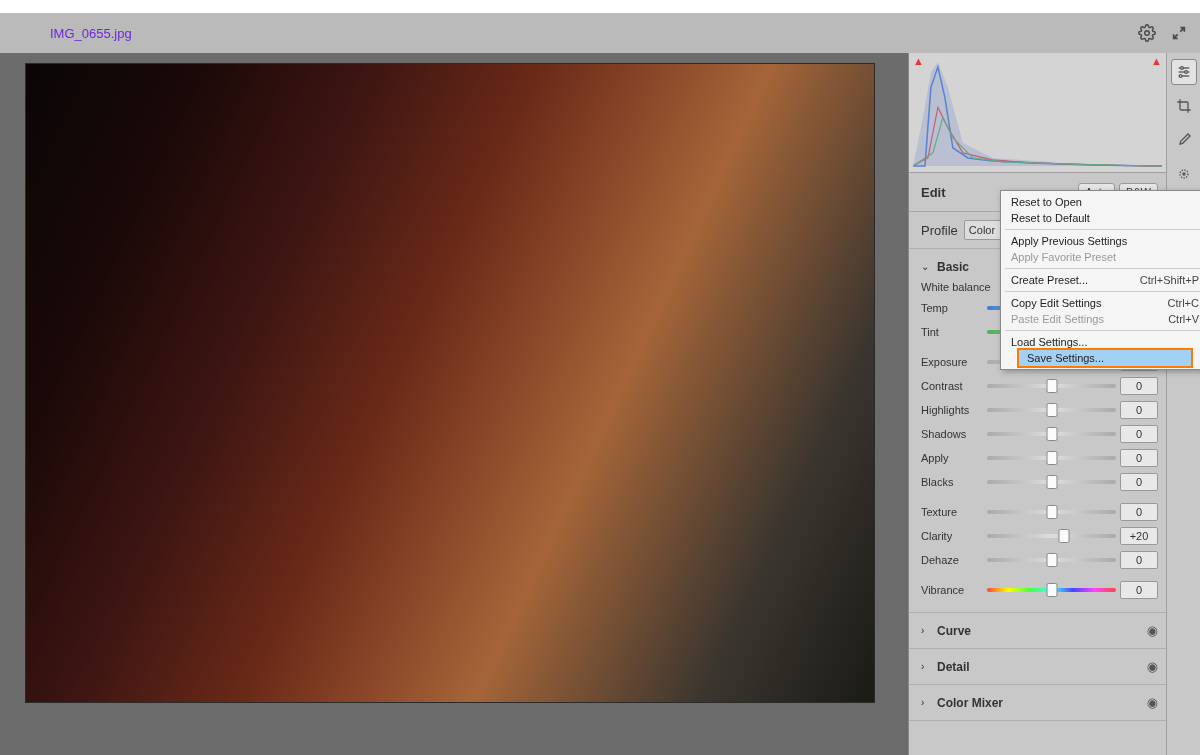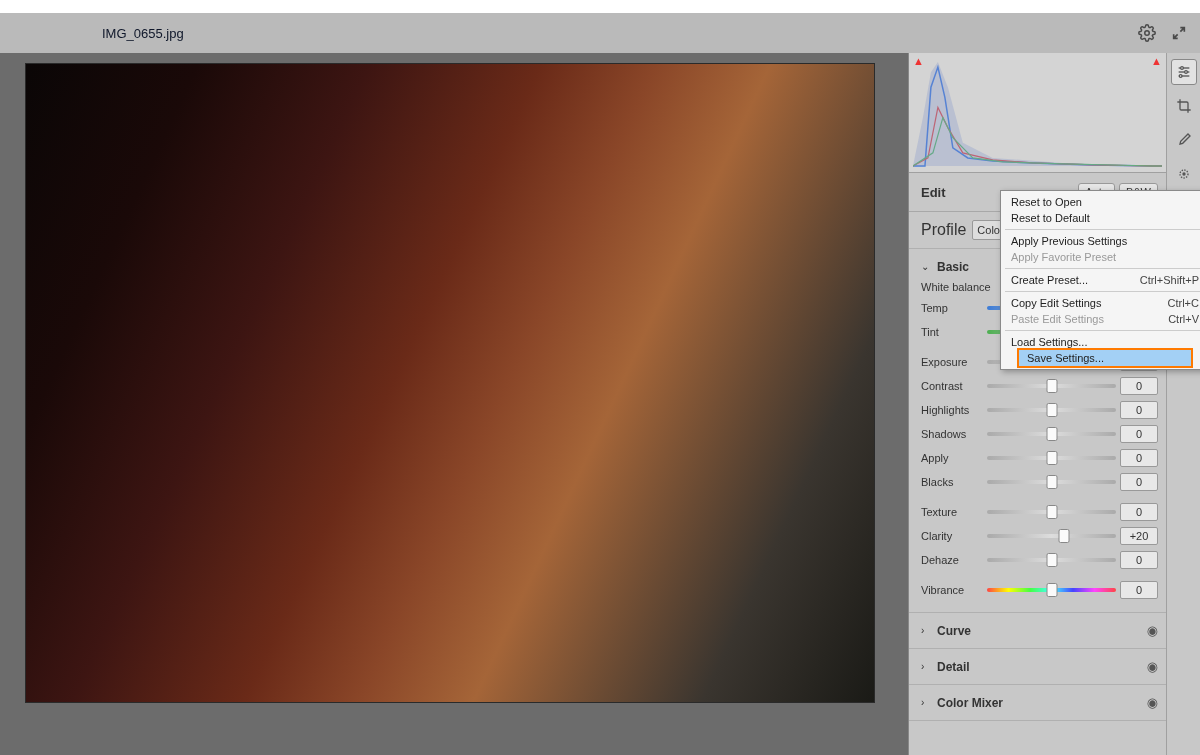--- a/index.html
+++ b/index.html
@@ -1,37 +1,37 @@
 <!DOCTYPE html>
 <html><head>
 <meta charset="utf-8">
 <style>
   * { box-sizing: border-box; margin: 0; padding: 0; }
   body { font-family: -apple-system, sans-serif; background: #939393; width: 1200px; height: 755px; overflow: hidden; font-size: 12px; color: #333; }
   .topbar-white { height: 13px; background: #fff; }
   .header { height: 40px; background: #bababa; display: flex; align-items: center; padding: 0 8px 0 18px; }
-  .filename { font-size: 13px; color: #0f172a; margin-left: 84px; }
+  .filename { font-size: 13px; color: #6d28d9; margin-left: 32px; }
   .header-spacer { flex: 1; }
   .gear-icon, .expand-icon { width: 26px; height: 26px; display: flex; align-items: center; justify-content: center; color: #4a4a4a; margin-left: 6px; cursor: pointer; }
   .main { display: flex; height: calc(755px - 53px); }
   .canvas-wrap { flex: 1; background: #6c6c6c; display: flex; align-items: flex-start; justify-content: center; padding: 10px 10px 10px 2px; }
   .canvas { width: 850px; height: 640px; background: linear-gradient(115deg, #0a0606 0%, #1a0908 15%, #3d1512 30%, #6a2a18 45%, #8a4628 55%, #a56538 65%, #3a352f 85%, #1a1a16 100%); border: 1px solid #2a2a2a; position: relative; }
   .right { width: 258px; background: #c8c8c8; border-left: 1px solid #888; display: flex; flex-direction: column; position: relative; }
   .toolstrip { width: 34px; background: #c8c8c8; border-left: 1px solid #a0a0a0; display: flex; flex-direction: column; align-items: center; padding-top: 6px; gap: 8px; }
   .tool-btn { width: 26px; height: 26px; display: flex; align-items: center; justify-content: center; border-radius: 3px; color: #555; cursor: pointer; }
   .tool-btn.active { background: #e2e2e2; border: 1px solid #888; }
   .tool-btn.highlight { border: 2px solid #ff7a00; background: #e8e8e8; border-radius: 4px; }
   .histogram { height: 120px; background: #d4d4d4; border-bottom: 1px solid #a0a0a0; position: relative; padding: 4px; }
   .histo-svg { width: 100%; height: 100%; }
   .warn-tri { position: absolute; top: 2px; font-size: 11px; color: #e33; }
   .edit-header { display: flex; align-items: center; padding: 10px 8px 10px 12px; border-bottom: 1px solid #a8a8a8; justify-content: space-between; }
   .edit-title { font-weight: 700; font-size: 13px; flex: 1; }
   .small-btn { font-size: 11px; background: #e6e6e6; border: 1px solid #999; border-radius: 3px; padding: 2px 6px; margin-left: 4px; cursor: pointer; }
   .profile-row { display: flex; align-items: center; padding: 8px 8px 8px 12px; gap: 6px; border-bottom: 1px solid #b0b0b0; }
-  .label { font-size: 16px; color: #333; }
+  .label { font-size: 13px; color: #333; }
   .select { flex: 1; height: 20px; background: #ddd; border: 1px solid #999; border-radius: 2px; font-size: 11px; padding: 0 4px; display: flex; align-items: center; justify-content: space-between; cursor: pointer; }
   .grid-icon { width: 18px; height: 18px; display: flex; align-items: center; justify-content: center; color: #666; cursor: pointer; }
   .section { border-bottom: 1px solid #b0b0b0; padding: 6px 8px 6px 12px; }
   .section-head { display: flex; align-items: center; padding: 4px 0; cursor: pointer; }
   .chev { font-size: 10px; margin-right: 6px; color: #333; display: inline-block; width: 10px; }
   .sect-title { font-weight: 700; font-size: 12px; flex: 1; }
   .eye { color: #555; font-size: 13px; cursor: pointer; }
   .sub-row { display: flex; align-items: center; padding: 3px 0; gap: 4px; }
   .sub-label { width: 62px; font-size: 11px; color: #333; }
   .wb-label { font-size: 11px; color: #333; flex: 1; }

